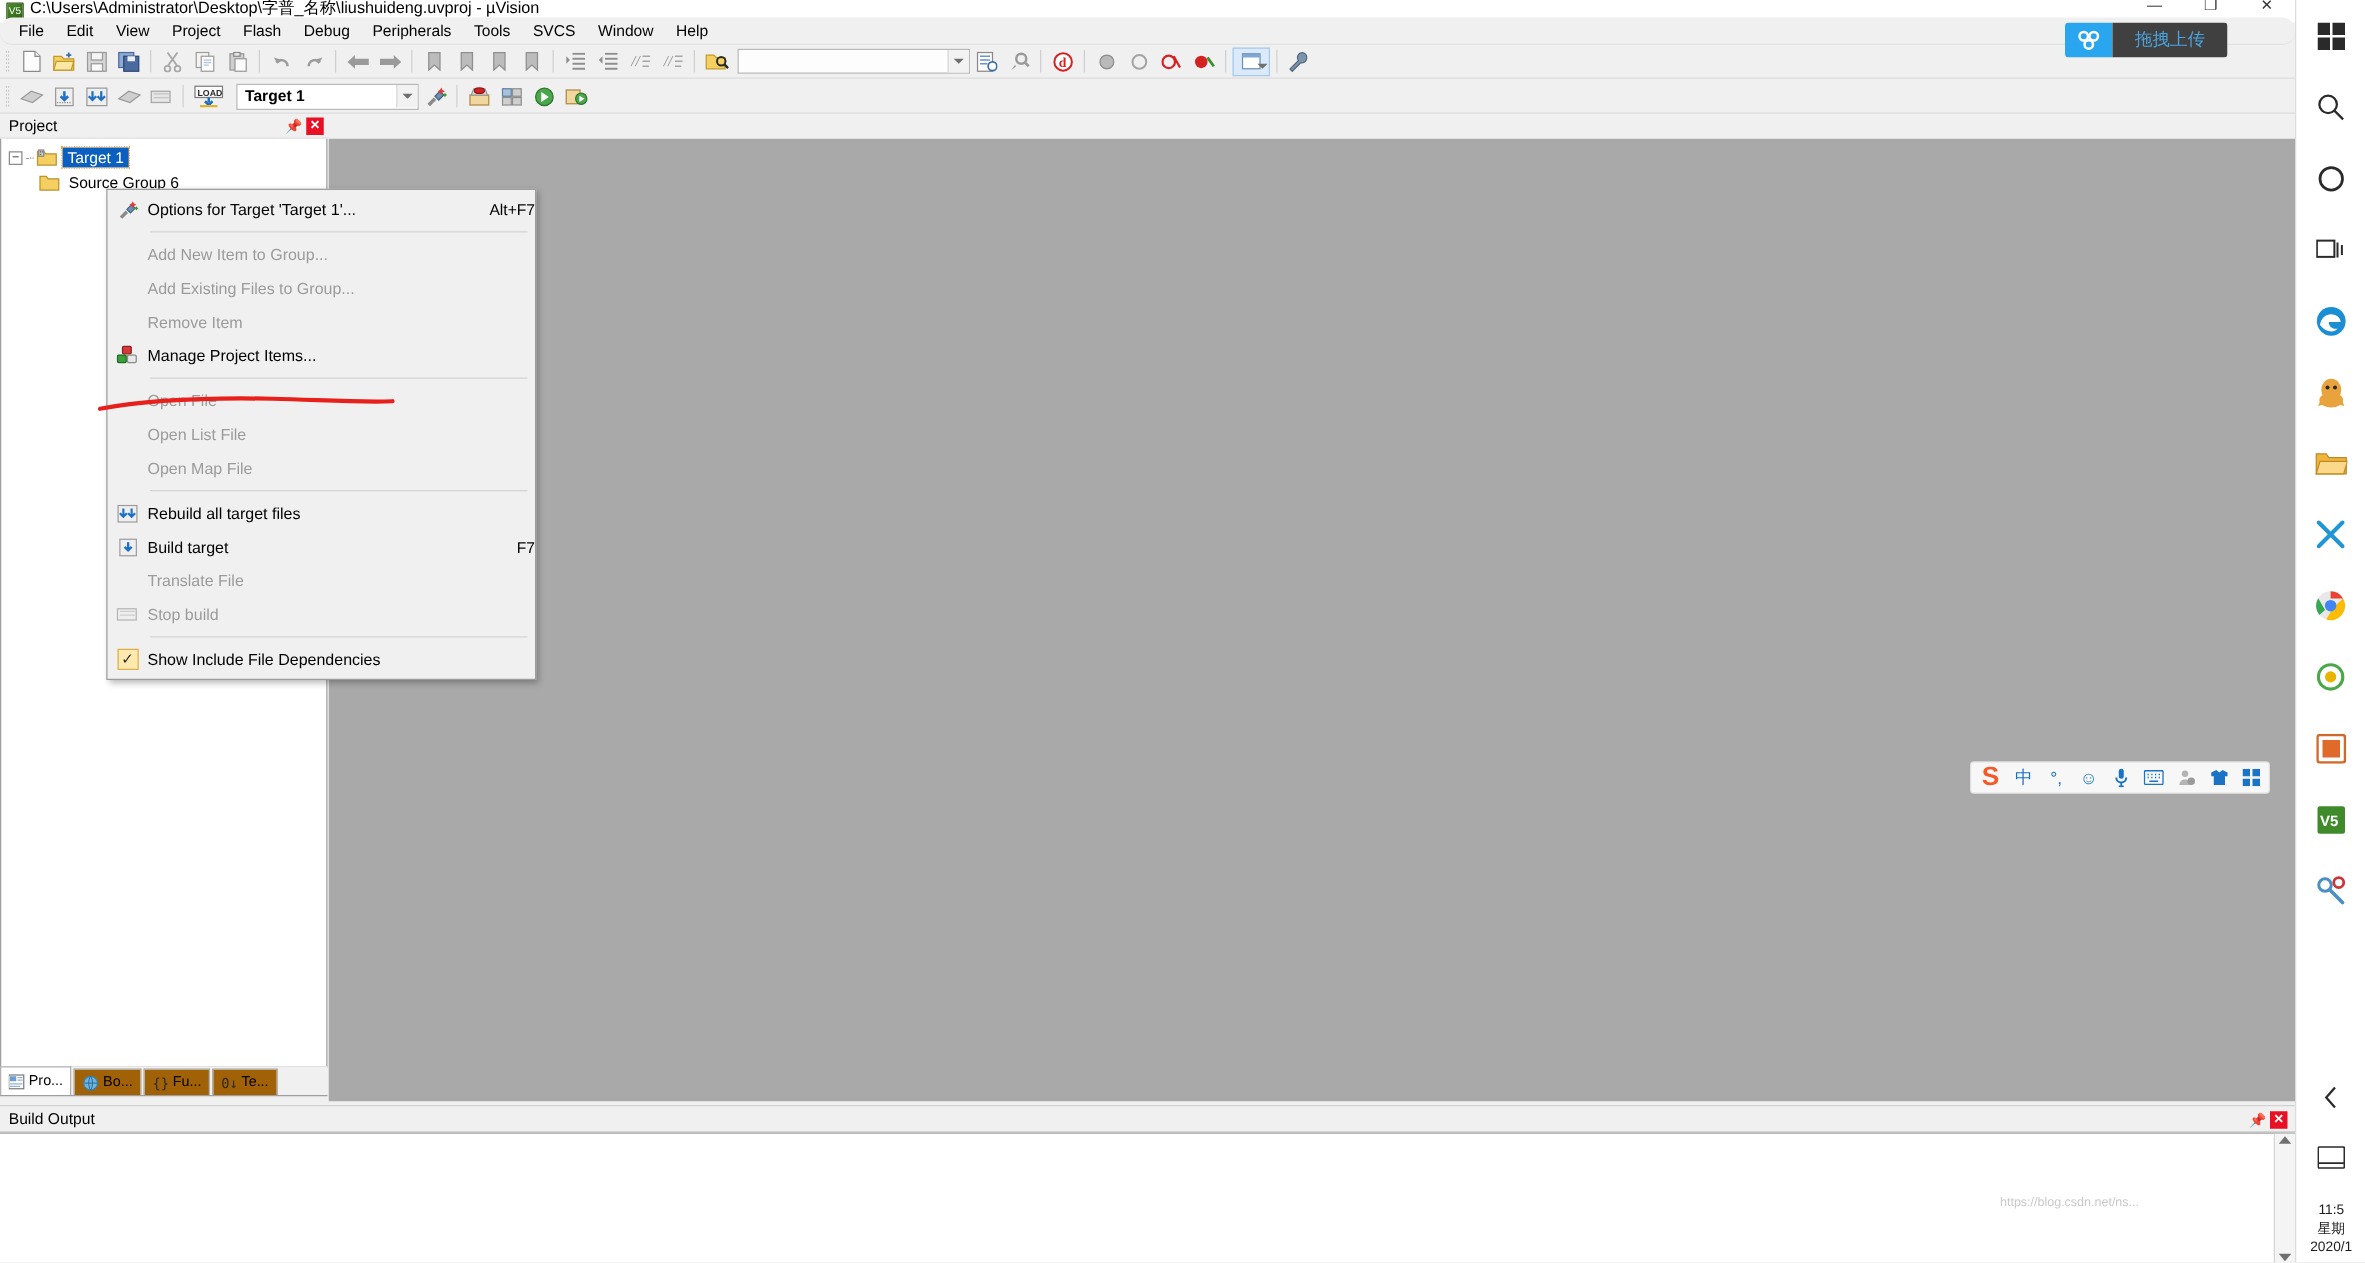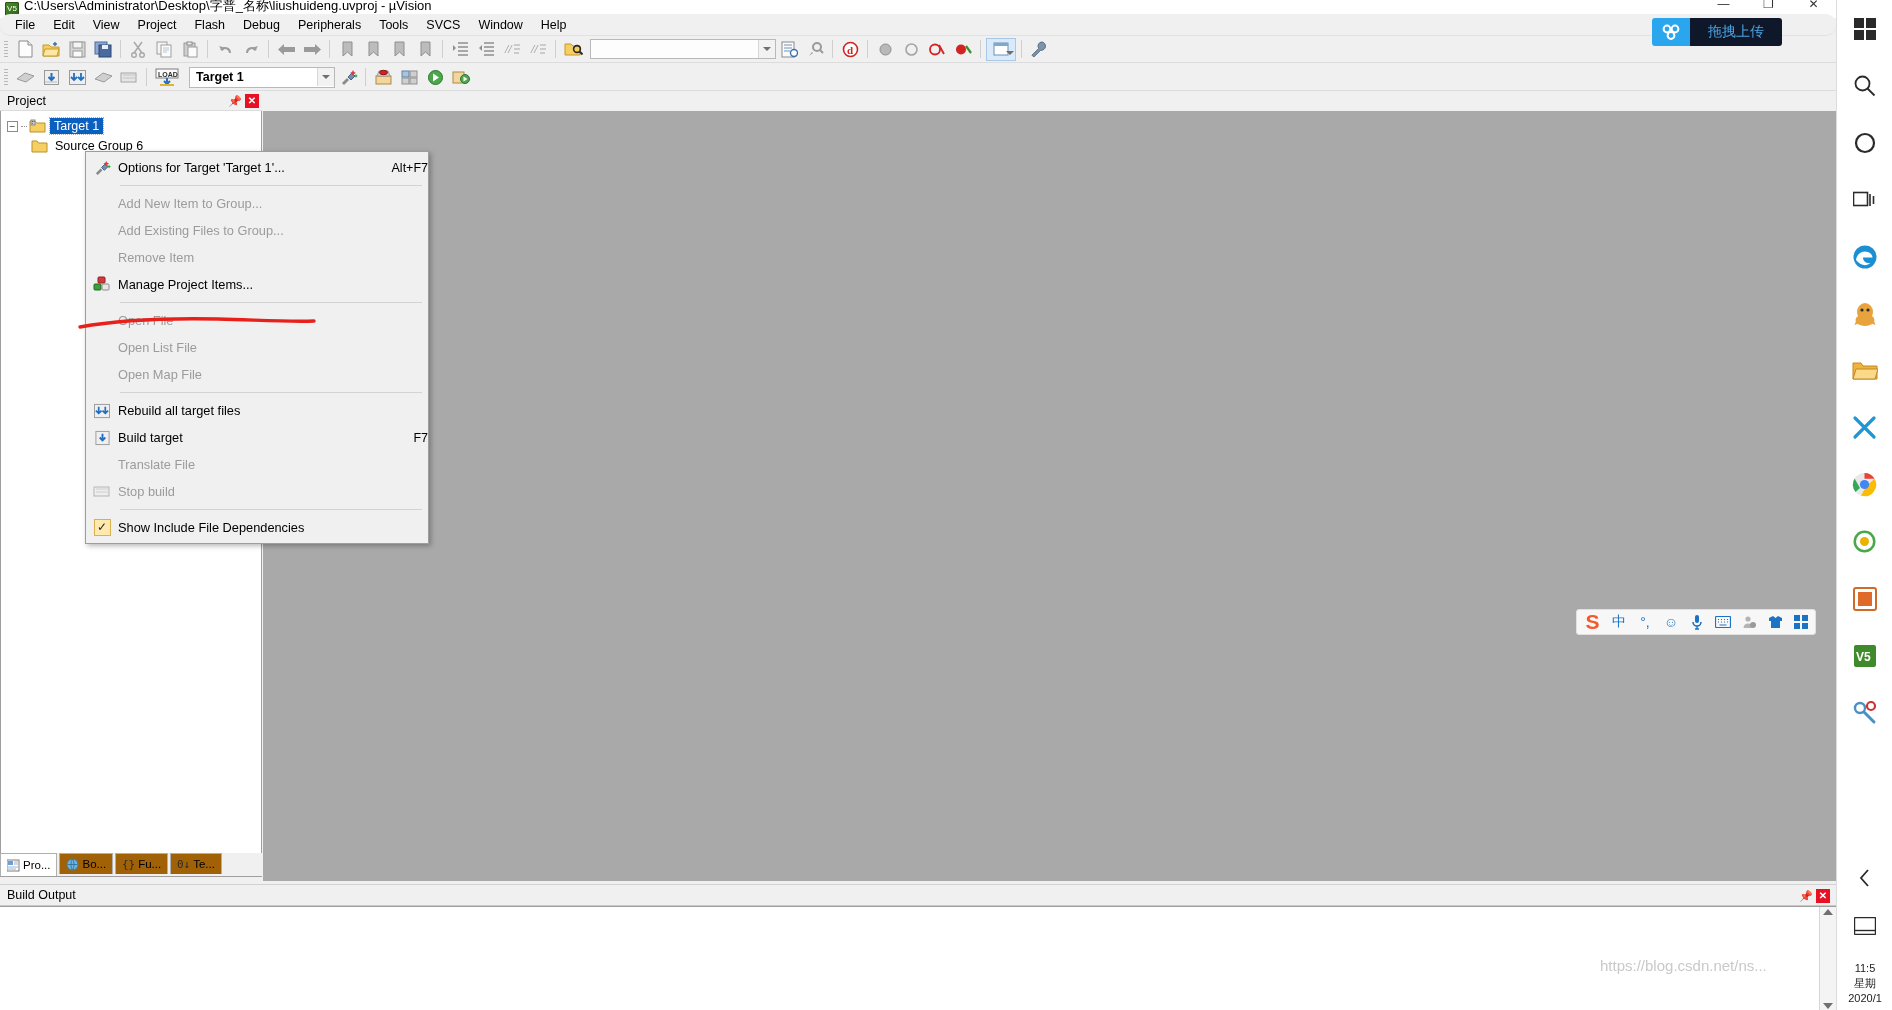--- a/index.html
+++ b/index.html
@@ -139,21 +139,21 @@
   .folder-ico { width: 17px; height: 14px; margin-right: 4px; flex: 0 0 auto; }
   .tree-label-sel {
     background: #0a5fbf; color: #fff; padding: 1px 4px;
     outline: 1px dotted #f2a33c;
   }
   .tree-label { color: #000; padding: 1px 3px; }
 
   
   .panel-tabs {
     position: absolute; left: 0; top: 853px; width: 262px; height: 24px;
-    background: #f0f0f0; display: flex; align-items: flex-start;
+    background: #f0f0f0; display: flex; align-items: flex-end;
     border-bottom: 1px solid #9e9e9e;
   }
   .ptab {
     height: 21px; display: flex; align-items: center; gap: 3px;
     padding: 0 6px; font-size: 11.5px; color: #000;
     border: 1px solid #b0b0b0; border-bottom: none; background: #a16207;
     margin-right: 2px;
   }
   .ptab.active { background: #ffffff; height: 23px; }
   .ptab-ico { width: 13px; height: 13px; flex: 0 0 auto; }
@@ -237,21 +237,21 @@
   .upload-pill {
     position: absolute; left: 1652px; top: 18px; width: 130px; height: 28px;
     display: flex; align-items: center; z-index: 30;
     border-radius: 3px; overflow: hidden;
   }
   .up-left {
     width: 38px; height: 28px; background: #2aa6ef;
     display: flex; align-items: center; justify-content: center;
   }
   .up-right {
-    flex: 1; height: 28px; background: #0f172a; color: #4aa3e0;
+    flex: 1; height: 28px; background: #404040; color: #4aa3e0;
     display: flex; align-items: center; justify-content: center;
     font-size: 14px;
     font-family: Liberation Serif, serif;
   }
 
   
   .ime-bar {
     position: absolute; left: 1576px; top: 609px; width: 240px; height: 26px;
     background: #f7f7f7; border: 1px solid #e0e0e0; border-radius: 3px;
     display: flex; align-items: center; gap: 2px; padding: 0 3px; z-index: 30;
@@ -261,21 +261,21 @@
     color:#f4592a; font-size:21px; font-weight:bold; flex:0 0 auto;
   }
   .ime-btn {
     width: 24px; height: 22px; display: flex; align-items: center;
     justify-content: center; color: #1a73c4; font-size: 14px; flex: 0 0 auto;
   }
 
   
   .watermark {
     position: absolute; left: 1600px; top: 957px;
-    font-size: 15px; color: #c9c9c9; z-index: 5; white-space: nowrap;
+    font-size: 10px; color: #c9c9c9; z-index: 5; white-space: nowrap;
   }
 </style>
 </head>
 <body>
 
 <div id="root">
 
   <div id="ide">
 
     <div class="titlebar">

